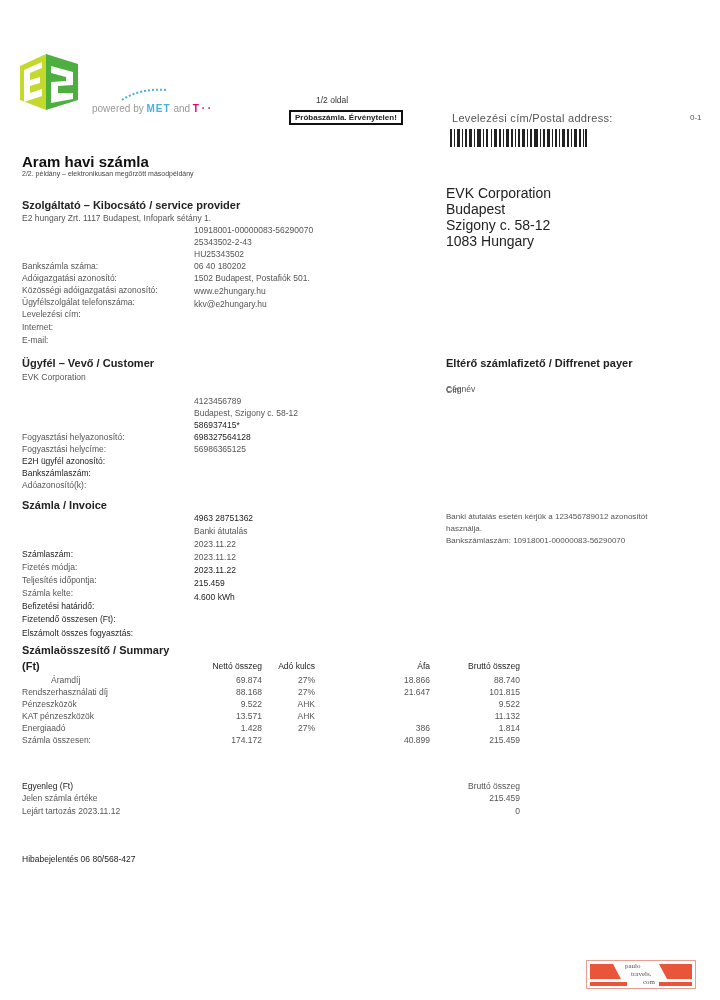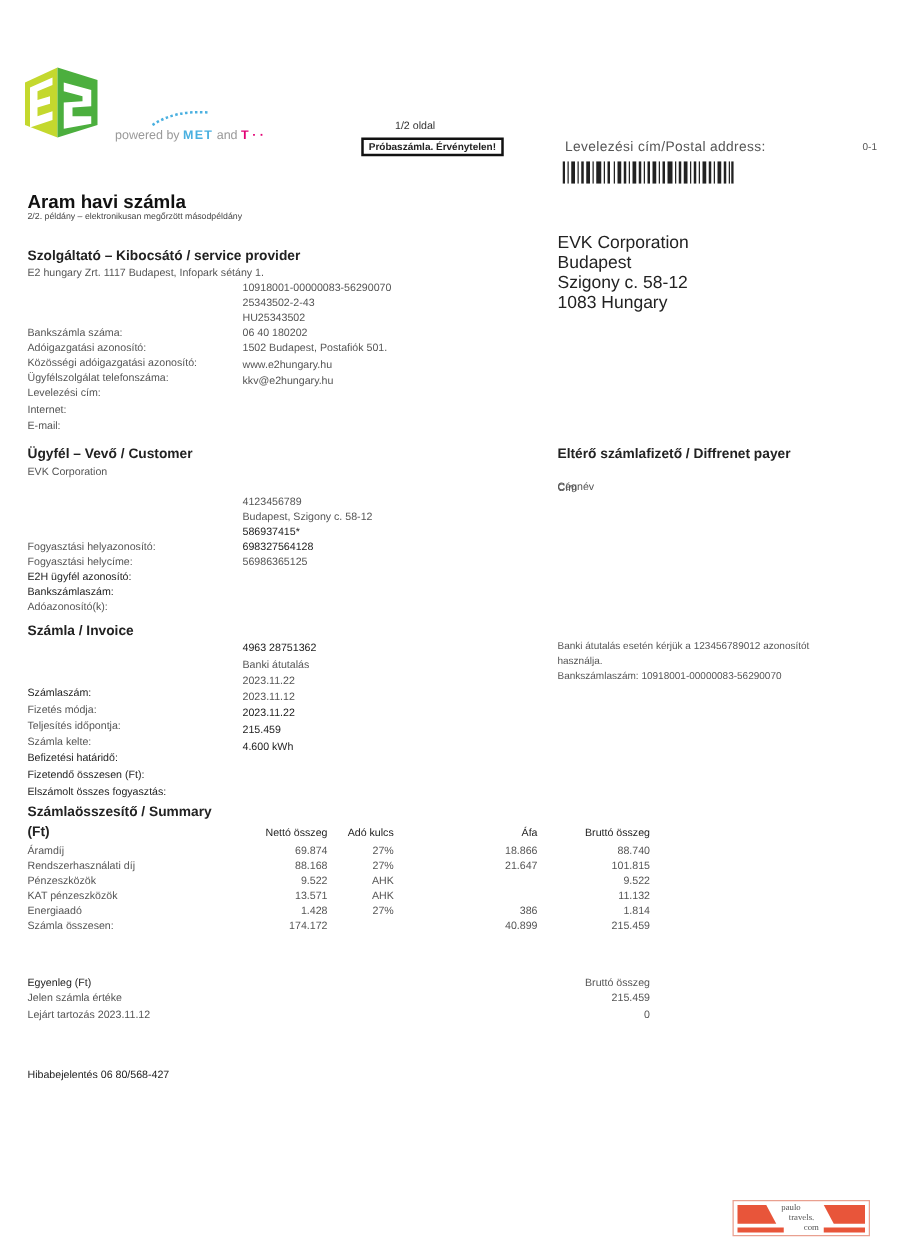--- a/index.html
+++ b/index.html
@@ -226,21 +226,21 @@
 </div>
 
 <div class="abs h2" style="left:22px;top:644px;">Számlaösszesítő / Summary</div>
 <div class="abs sum-table sm" style="height:110px;">
   <div class="cell c1 h2" style="top:0;">(Ft)</div>
   <div class="cell c2 b" style="top:0;">Nettó összeg</div>
   <div class="cell c3 b" style="top:0;">Adó kulcs</div>
   <div class="cell c4 b" style="top:0;">Áfa</div>
   <div class="cell c5 b" style="top:0;">Bruttó összeg</div>
 
-  <div class="cell c1" style="top:14px;">Áramdíj</div>
+  <div class="cell c1" style="top:14px;margin-left:29px;">Áramdíj</div>
   <div class="cell c2" style="top:14px;">69.874</div>
   <div class="cell c3" style="top:14px;">27%</div>
   <div class="cell c4" style="top:14px;">18.866</div>
   <div class="cell c5" style="top:14px;">88.740</div>
 
   <div class="cell c1" style="top:26px;">Rendszerhasználati díj</div>
   <div class="cell c2" style="top:26px;">88.168</div>
   <div class="cell c3" style="top:26px;">27%</div>
   <div class="cell c4" style="top:26px;">21.647</div>
   <div class="cell c5" style="top:26px;">101.815</div>

